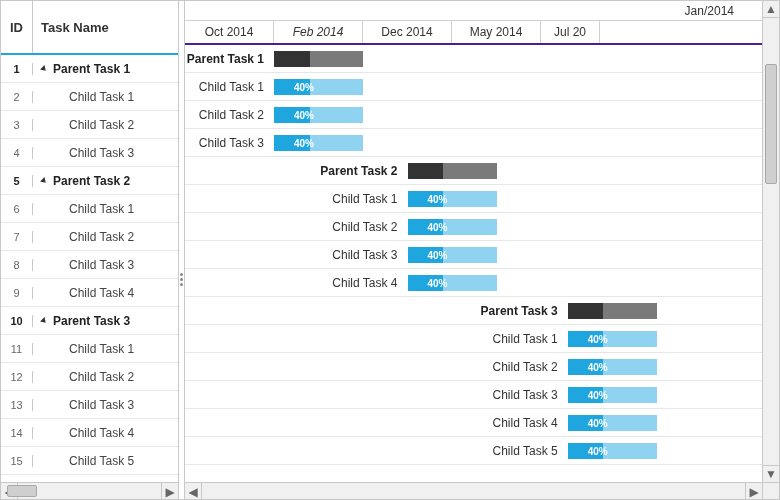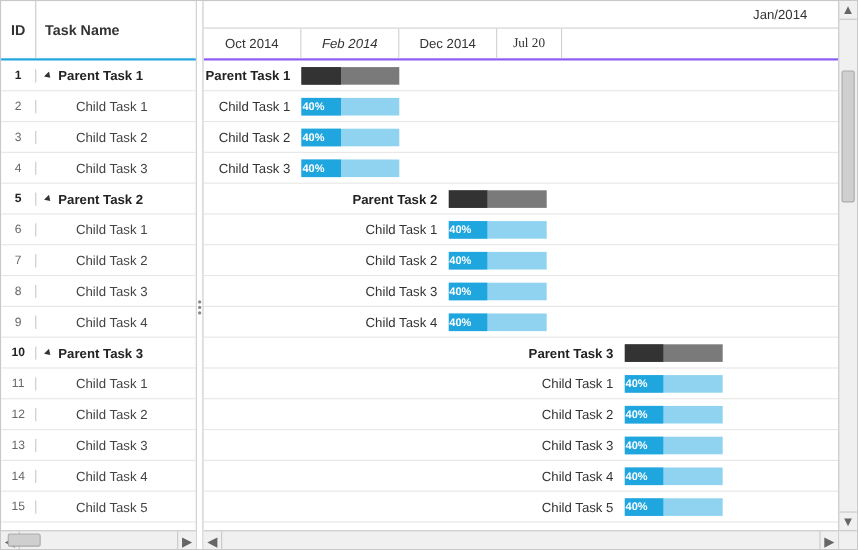--- a/index.html
+++ b/index.html
@@ -22,31 +22,31 @@
   .left-track .thumb-h { position:absolute; top:2px; left:6px; width:30px; height:12px; background:#cfcfcf; border:1px solid #a9a9a9; border-radius:2px; }
   .left-track .arrow { position:absolute; top:0; width:17px; height:17px; display:flex; align-items:center; justify-content:center; color:#666; }
   .left-track .arrow.l { left:0; border-right:1px solid #c8c8c8; }
   .left-track .arrow.r { right:0; border-left:1px solid #c8c8c8; }
   
   .splitter { width:6px; flex:none; background:#fff; border-right:1px solid #c8c8c8; position:relative; }
   .splitter .dots { position:absolute; left:1px; top:272px; display:flex; flex-direction:column; gap:2px; }
   .splitter .dots span { width:3px; height:3px; background:#888; border-radius:50%; }
   
   .right { flex:1; display:flex; flex-direction:column; overflow:hidden; }
-  .right-header { height:54px; border-bottom:2px solid #8b5cf6; display:flex; flex-direction:column; }
+  .right-header { height:44px; border-bottom:2px solid #4c1d95; display:flex; flex-direction:column; }
   .band-top { height:26px; border-bottom:1px solid #d0d0d0; display:flex; align-items:center; justify-content:flex-end; padding-right:28px; font-size:12px; }
   .band-bot { height:28px; display:flex; }
   .mcell { flex:none; border-right:1px solid #d0d0d0; display:flex; align-items:center; justify-content:center; font-size:12px; }
   .right-body { flex:1; overflow:hidden; position:relative; }
   .rrow { height:28px; border-bottom:1px solid #e6e6e6; position:relative; }
   .bar { position:absolute; top:6px; height:16px; display:flex; align-items:center; }
   .bar.parentbar { background:#7a7a7a; }
   .bar.parentbar .prog { height:100%; background:#333; }
   .bar.childbar { background:#8fd3f0; }
-  .bar.childbar .prog { height:100%; background:#1fa6df; display:flex; align-items:center; padding-left:1px; color:#fff; font-size:10px; font-weight:600; }
+  .bar.childbar .prog { height:100%; background:#1fa6df; display:flex; align-items:center; padding-left:20px; color:#fff; font-size:10px; font-weight:600; }
   .bar-label { position:absolute; top:6px; height:16px; display:flex; align-items:center; justify-content:flex-end; font-size:12px; color:#333; padding-right:6px; white-space:nowrap; }
   .bar-label.parentlbl { font-weight:700; color:#222; }
   .right-track { height:17px; border-top:1px solid #c8c8c8; background:#f0f0f0; position:relative; }
   .right-track .arrow { position:absolute; top:0; width:17px; height:17px; display:flex; align-items:center; justify-content:center; color:#666; }
   .right-track .arrow.l { left:0; border-right:1px solid #c8c8c8; }
   .right-track .arrow.r { right:0; border-left:1px solid #c8c8c8; }
   
   .vscroll { width:17px; flex:none; border-left:1px solid #c8c8c8; background:#f0f0f0; display:flex; flex-direction:column; }
   .vscroll .arrow { height:17px; display:flex; align-items:center; justify-content:center; color:#666; border-bottom:1px solid #c8c8c8; }
   .vscroll .arrow.d { border-top:1px solid #c8c8c8; border-bottom:none; }
@@ -186,21 +186,22 @@
       </div>
   </div>
 
   <div class="right">
     <div class="right-header">
       <div class="band-top">Jan/2014</div>
       <div class="band-bot" id="months">
           <div class="mcell" style="width: 89px;">Oct 2014</div>
           <div class="mcell" style="width: 89px; font-style: italic;">Feb 2014</div>
           <div class="mcell" style="width: 89px;">Dec 2014</div>
-          <div class="mcell" style="width: 59px; font-family: Liberation Serif, serif;">Jul 20</div>
+          <div class="mcell" style="width: 89px;">May 2014</div>
+          <div class="mcell" style="width: 59px;">Jul 20</div>
         </div>
     </div>
     <div class="right-body" id="right-body">
         <div class="rrow">
           <div class="bar-label parentlbl" style="left: 0px; width: 85px;">Parent Task 1</div>
           <div class="bar parentbar" style="left: 89px; width: 89px;">
             <div class="prog" style="width: 40%;"></div>
           </div>
         </div>
         <div class="rrow">

